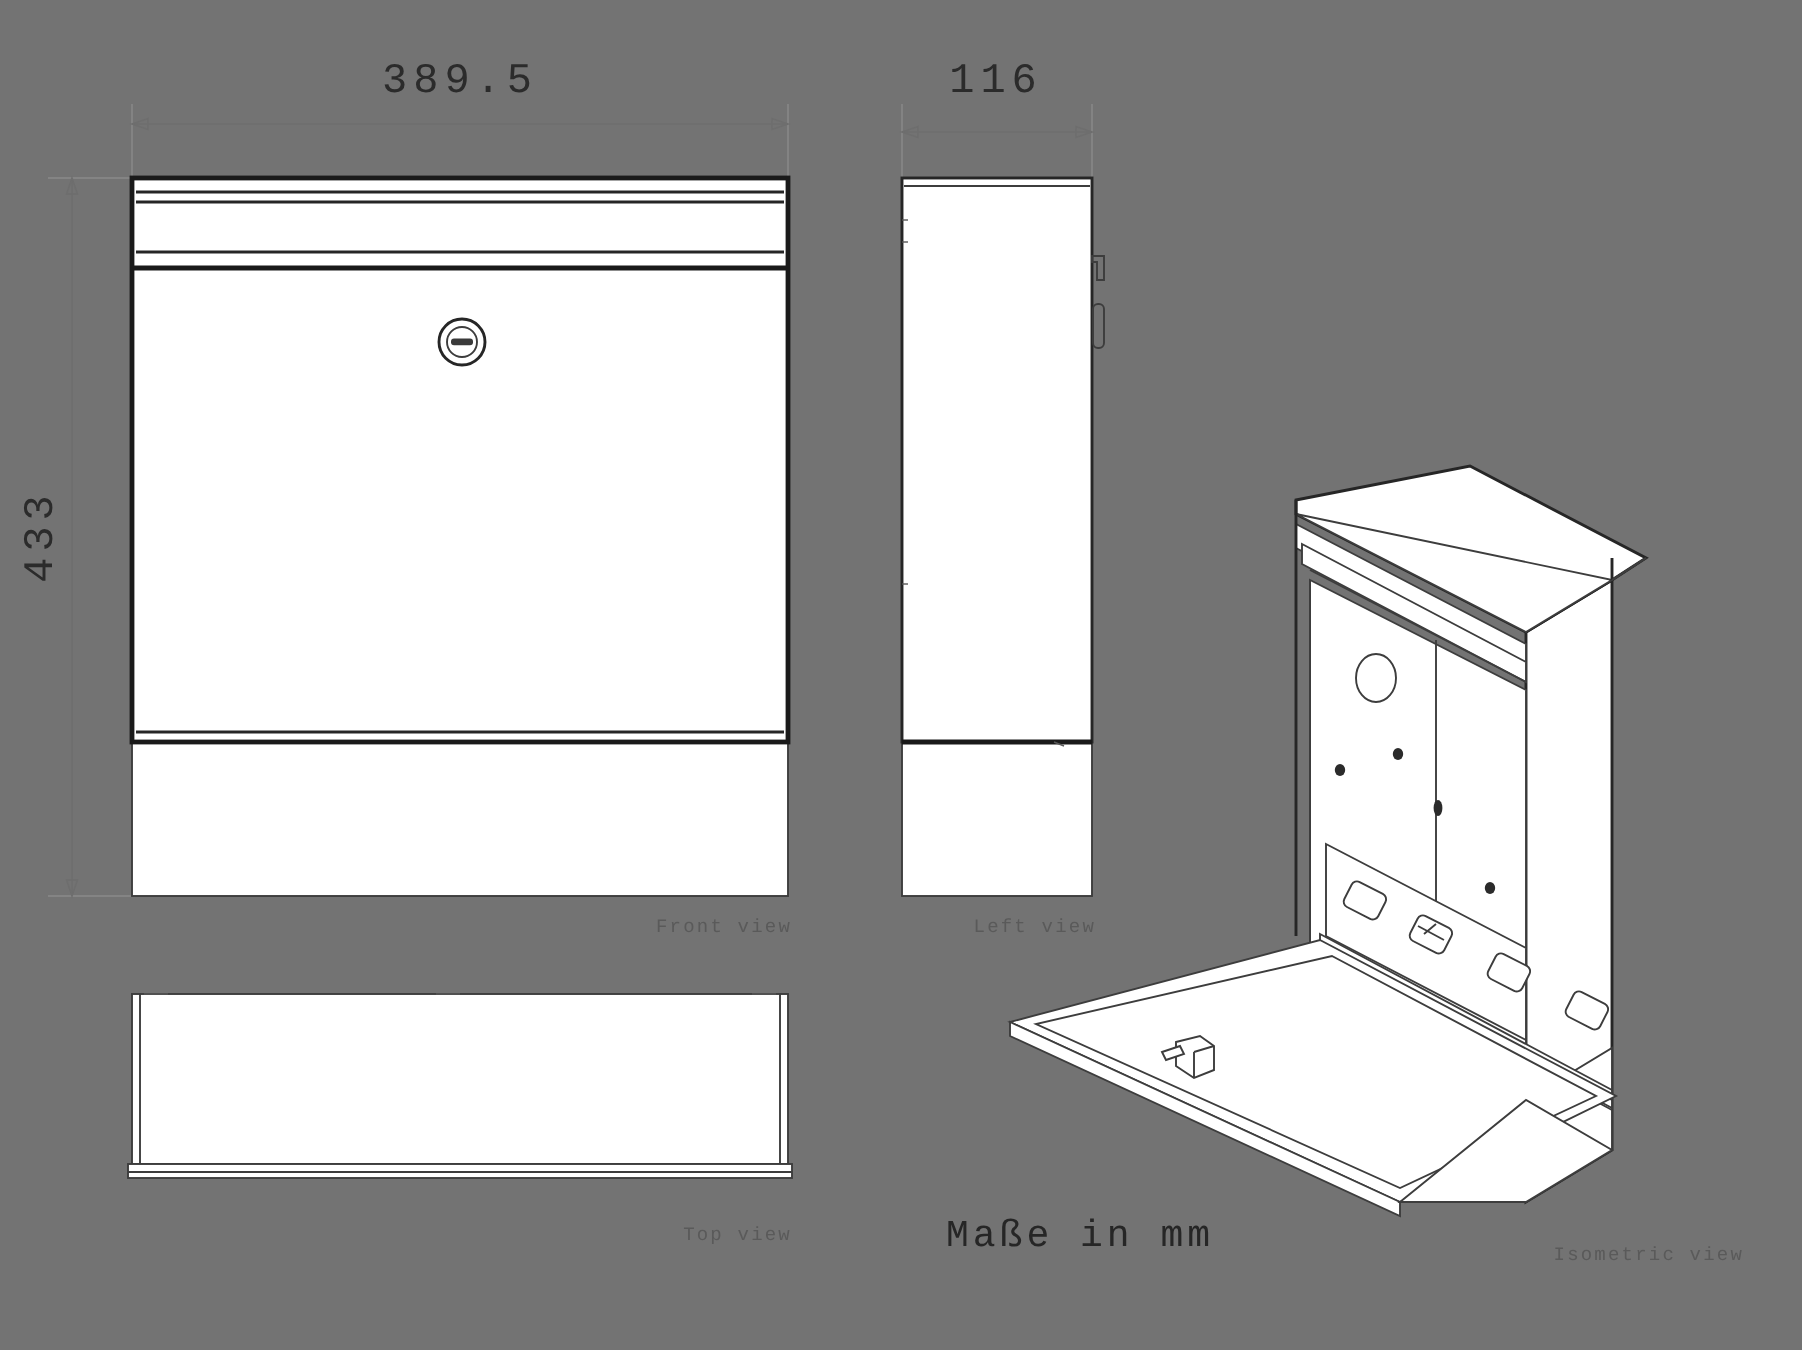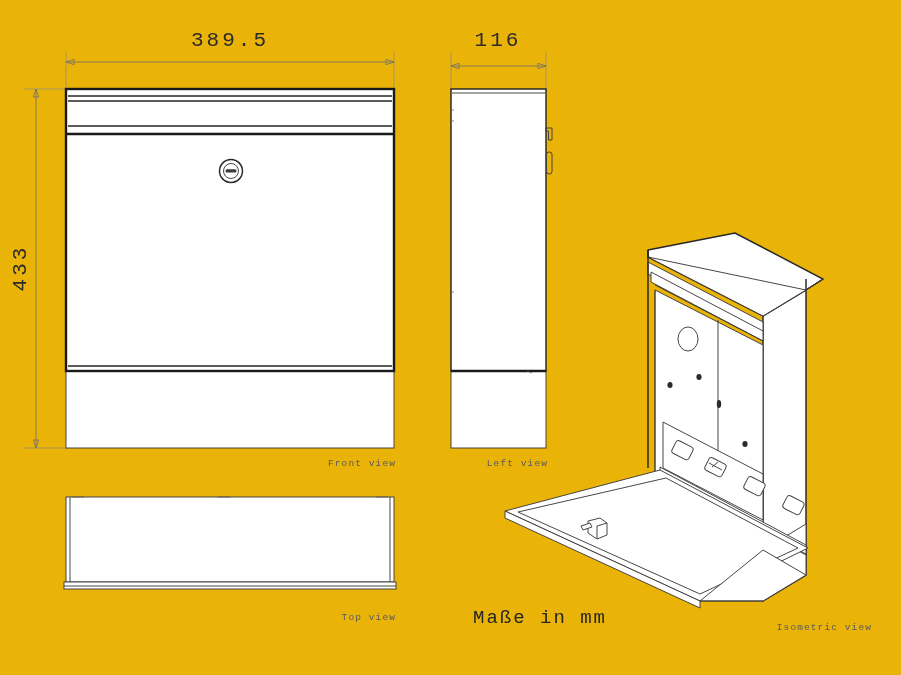--- a/index.html
+++ b/index.html
@@ -8,21 +8,21 @@
     padding: 0;
     background: #ffffff;
   }
   body {
     font-family: "Liberation Mono", "DejaVu Sans Mono", monospace;
   }
   #sheet {
     position: relative;
     width: 901px;
     height: 675px;
-    background: #eab308;
+    background: #737373;
     overflow: hidden;
   }
   #sheet svg {
     position: absolute;
     top: 0;
     left: 0;
     width: 901px;
     height: 675px;
   }
   .dim-text {

